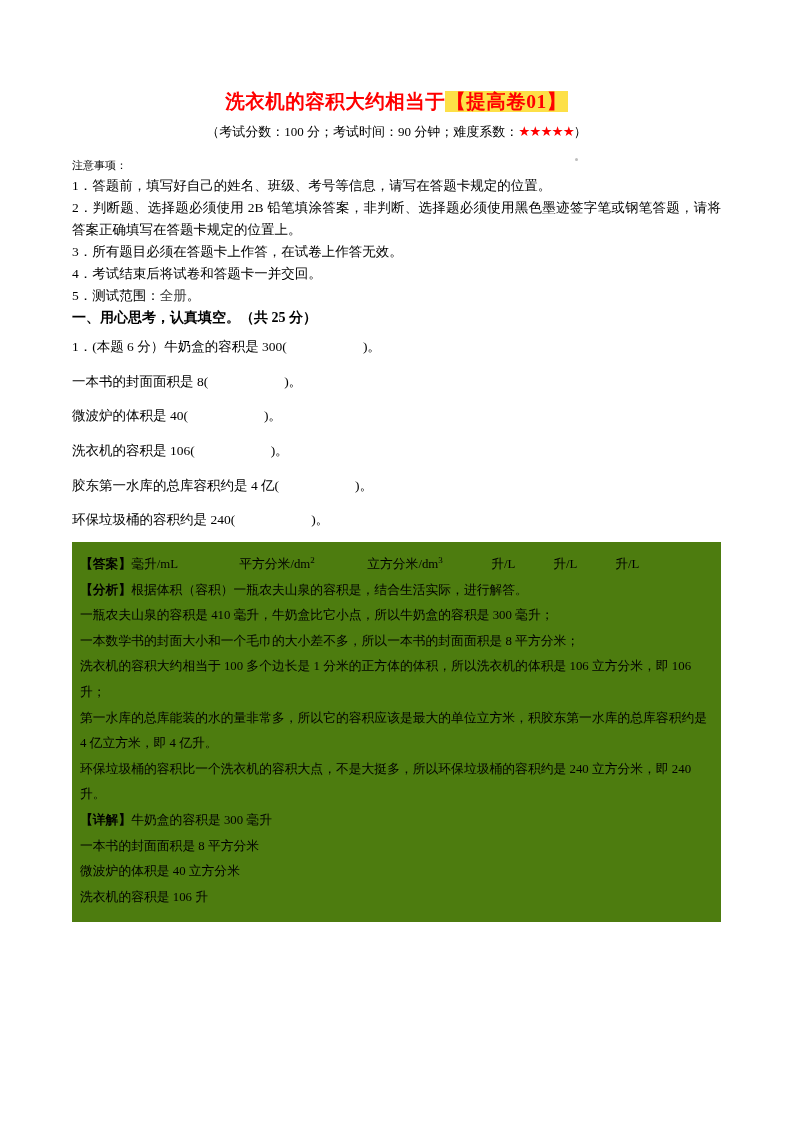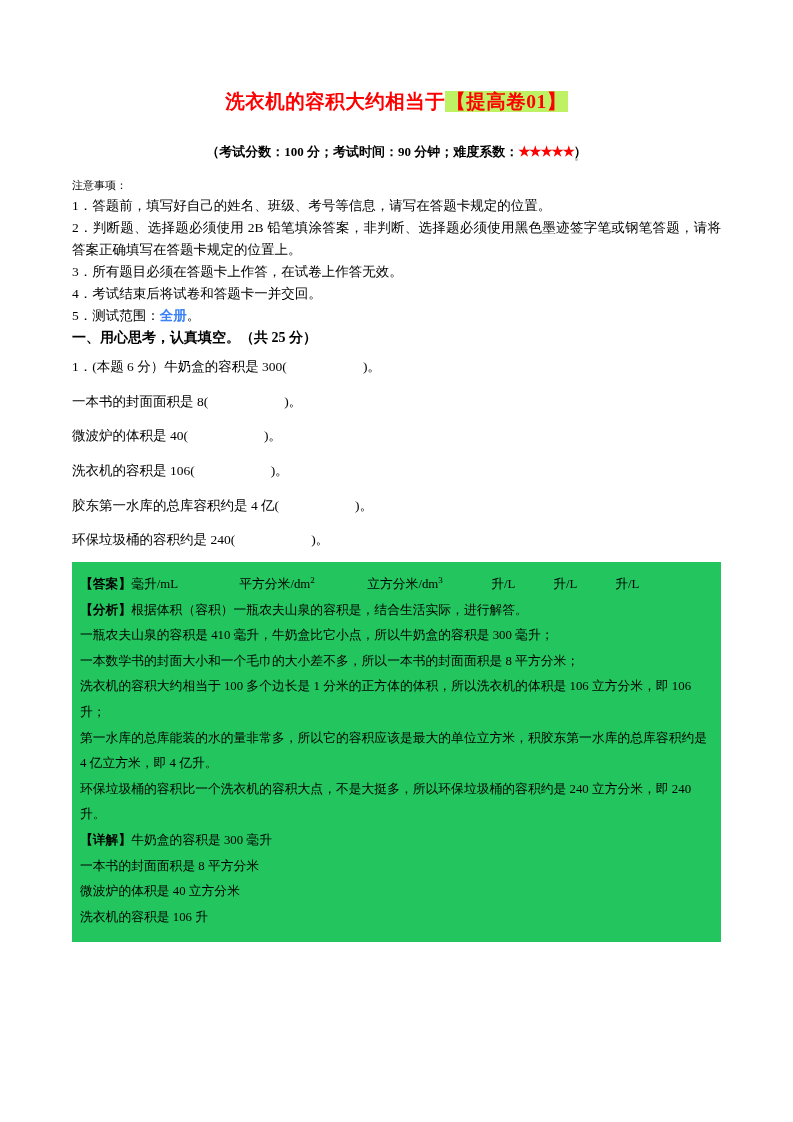--- a/index.html
+++ b/index.html
@@ -34,49 +34,49 @@
   .title {
     margin-top: 90px;
     text-align: center;
     font-weight: bold;
     font-size: 19.5px;
     color: #ff0000;
     letter-spacing: 0.5px;
     line-height: 1.2;
   }
   .title .hl {
-    background: #bef264;
+    background: #fde047;
     color: #ff0000;
     padding: 0 1px;
   }
   .subinfo {
-    margin-top: 30px;
+    margin-top: 10px;
     text-align: center;
     font-size: 13px;
-    font-weight: bold;
+    font-weight: normal;
     letter-spacing: 0px;
   }
   .stars {
     color: #ff0000;
     letter-spacing: -1px;
     font-size: 13.5px;
   }
   .notice-head {
     margin-top: 16px;
     font-size: 11px;
     line-height: 1.62;
   }
   .notice-line {
     font-size: 13.5px;
     line-height: 1.62;
     text-align: justify;
   }
   .red-b {
-    color: #3b82f6;
-    font-weight: bold;
+    color: #404040;
+    font-weight: normal;
     margin-top: 32px;
   }
   .sec-head {
     font-size: 14px;
     font-weight: bold;
     line-height: 1.7;
   }
   .q-line {
     font-size: 13.5px;
     line-height: 1.6;
@@ -87,21 +87,21 @@
     line-height: 1.6;
     margin-top: 13px;
   }
   .blank {
     display: inline-block;
     width: 76px;
     border-bottom: 0px solid #000;
   }
   .ansbox {
     margin-top: 11px;
-    background: #22c55e;
+    background: #4d7c0f;
     padding: 9px 8px 12px 8px;
     font-size: 12.8px;
     line-height: 2.0;
   }
   .ansbox .row {
     margin: 0;
   }
   .ansbox b {
     font-weight: bold;
   }

